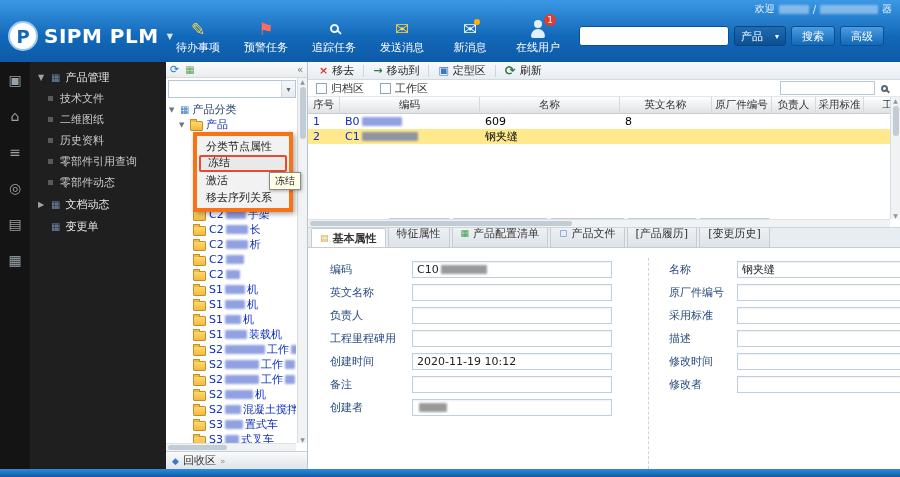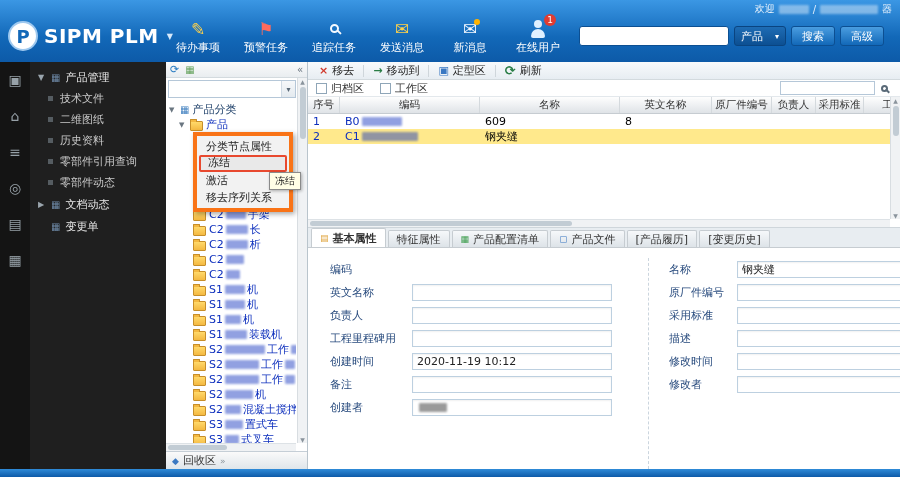--- a/index.html
+++ b/index.html
@@ -96,21 +96,21 @@
   .tbody { flex:1; overflow:hidden; padding-right:10px; }
   .trow { display:flex; height:15px; font-size:11px; align-items:center; cursor:pointer; }
   .trow.selected { background:#ffe98c; }
   .td { padding-left:5px; overflow:hidden; white-space:nowrap; flex:none; height:100%; display:flex; align-items:center; }
   .td.link { color:#0d2fbd; }
   .table-hscroll { height:8px; background:#f0f2f4; border-top:1px solid #dde2e6; margin-right:10px; position:relative; }
   .table-vscroll { position:absolute; right:0; top:0; bottom:8px; width:10px; background:#f0f2f4; border-left:1px solid #d8dde1; display:flex; flex-direction:column; align-items:center; font-size:6px; color:#8a949c; cursor:pointer; }
 
   .detail { flex:1; display:flex; flex-direction:column; min-height:0; }
   .tabs { height:20px; background:#e8edf1; display:flex; align-items:flex-end; padding-left:3px; gap:2px; border-bottom:1px solid #c6ccd1; }
-  .tab { height:17px; display:flex; align-items:center; gap:4px; padding:0 8px; font-size:11px; background:linear-gradient(#f6f8fa,#dde3e8); border:1px solid #c6ccd1; border-bottom:none; border-radius:2px 2px 0 0; color:#333; cursor:pointer; white-space:nowrap; }
+  .tab { height:29px; display:flex; align-items:center; gap:4px; padding:0 8px; font-size:11px; background:linear-gradient(#f6f8fa,#dde3e8); border:1px solid #c6ccd1; border-bottom:none; border-radius:2px 2px 0 0; color:#333; cursor:pointer; white-space:nowrap; }
   .tab.active { background:#fff; font-weight:bold; height:19px; }
   .tab-ic { font-size:9px; }
   .ti-properties { color:#e0a640; }
   .ti-bom { color:#3f9e4f; }
   .ti-file { color:#3a78c2; }
 
   .form { flex:1; padding:10px 6px 0 22px; display:flex; min-height:0; overflow:hidden; }
   .fcol { display:flex; flex-direction:column; }
   .fcol.left { width:306px; flex:none; }
   .fcol.right { flex:1; border-left:1px dashed #cbd5de; margin-left:12px; padding-left:20px; }
@@ -544,20 +544,24 @@
               <span>[产品履历]</span>
             </div>
             <div class="tab">
               <span>[变更历史]</span>
             </div>
           </div>
         <div class="form">
           <div class="fcol left" id="form-left">
               <div class="frow">
                 <span class="flabel">编码</span>
+                <div class="fval">
+                  <span>C10</span>
+                  <span class="blur-bar" style="width: 46px;"></span>
+                </div>
               </div>
               <div class="frow">
                 <span class="flabel">英文名称</span>
                 <div class="fval"></div>
               </div>
               <div class="frow">
                 <span class="flabel">负责人</span>
                 <div class="fval"></div>
               </div>
               <div class="frow">

